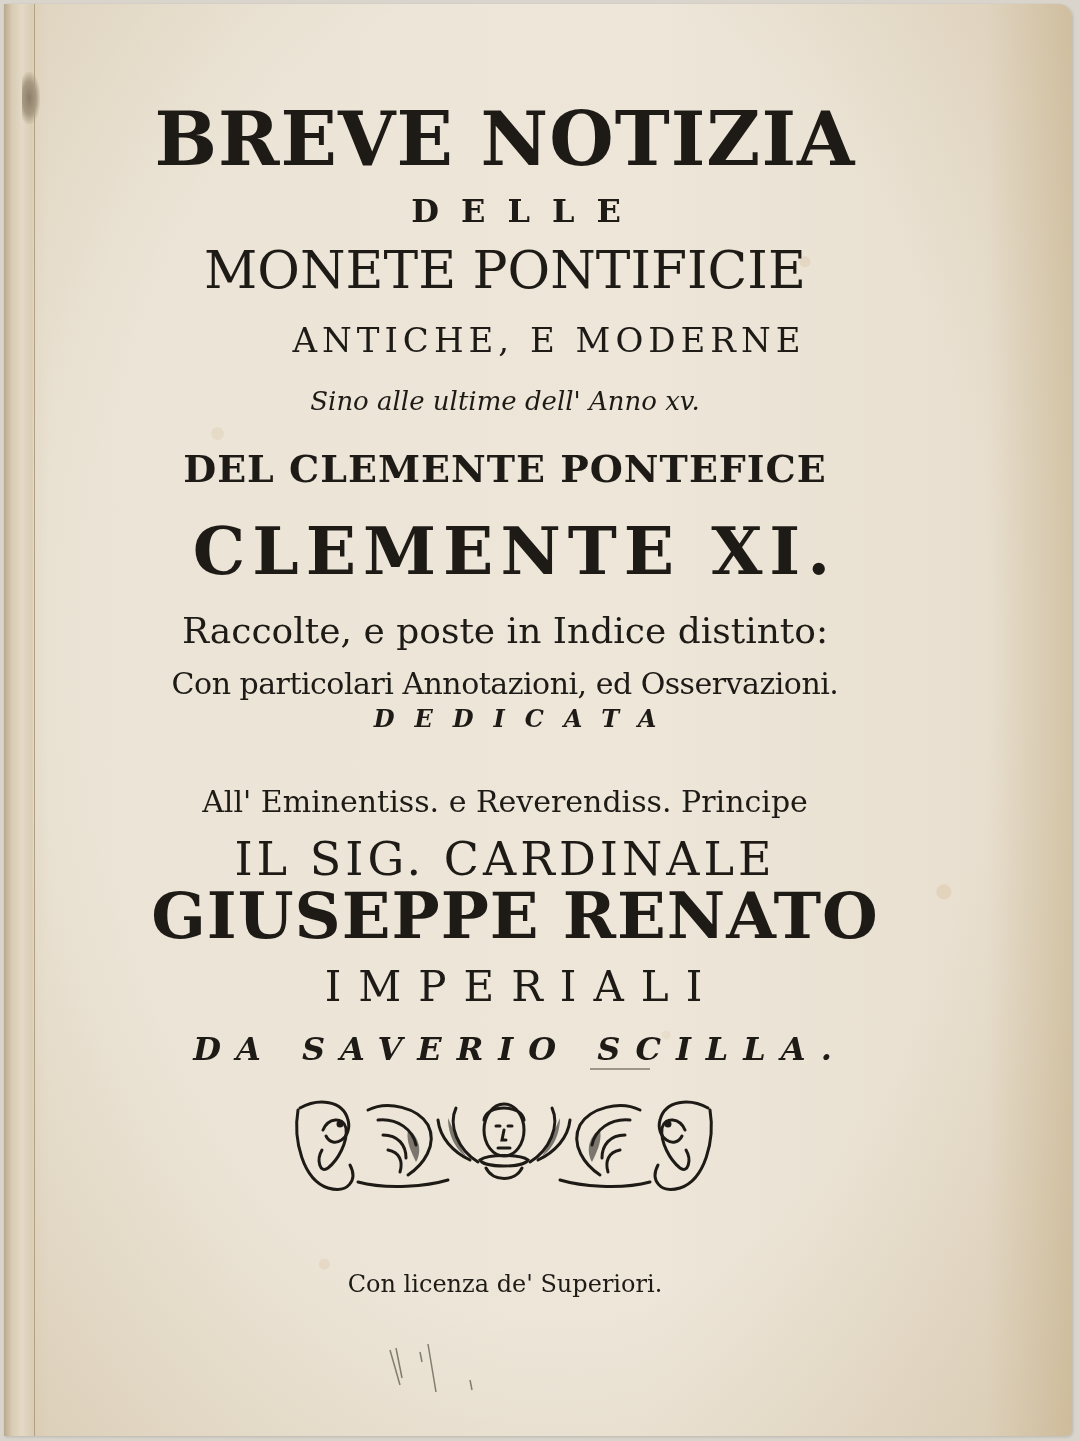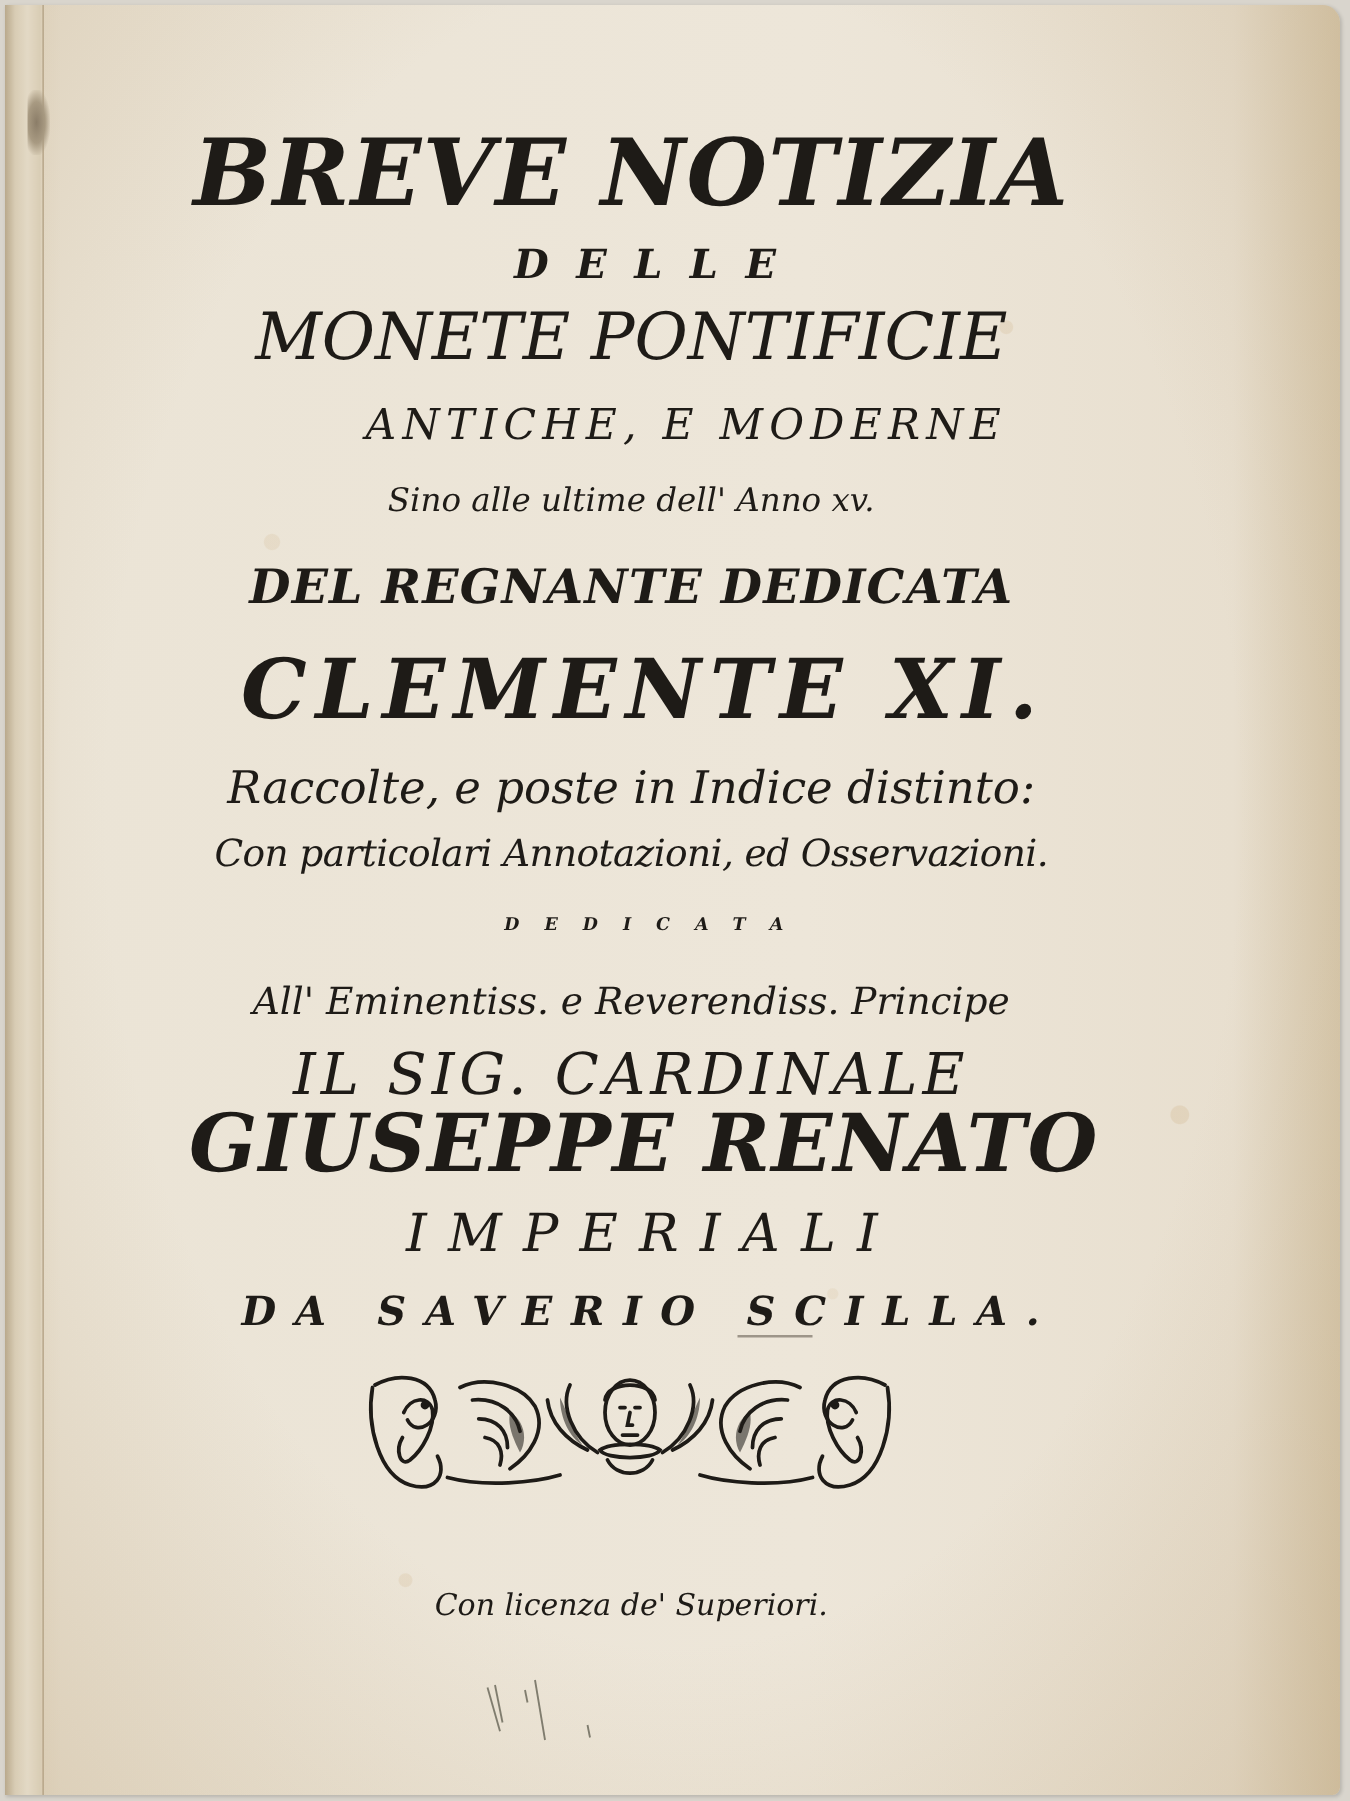--- a/index.html
+++ b/index.html
@@ -60,32 +60,31 @@
     color: #1e1b17;
     font-family: "DejaVu Serif", "Liberation Serif", serif;
     text-align: center;
   }
   .line {
     position: absolute;
     left: 0;
     width: 1010px;
     text-align: center;
     white-space: nowrap;
-    font-style: italic;
   }
   .l-title1 { top: 96px; font-size: 74px; letter-spacing: 1px; font-weight: bold; }
   .l-delle { top: 192px; font-size: 32px; letter-spacing: 22px; padding-left: 22px; font-weight: bold; }
   .l-monete { top: 240px; font-size: 52px; letter-spacing: 0px; }
   .l-antiche { top: 320px; font-size: 34px; letter-spacing: 5px; padding-left: 44px; }
   .l-sino { top: 386px; font-size: 26px; font-style: italic; }
   .l-regnante { top: 446px; font-size: 38px; letter-spacing: 1px; font-weight: bold; }
   .l-clemente { top: 512px; font-size: 66px; letter-spacing: 7px; font-weight: bold; left: 10px; }
   .l-raccolte { top: 610px; font-size: 36px; }
   .l-con { top: 666px; font-size: 30px; letter-spacing: -0.5px; }
-  .l-dedicata { top: 732px; font-size: 14px; font-style: italic; letter-spacing: 20px; padding-left: 20px; font-weight: bold; }
+  .l-dedicata { top: 704px; font-size: 24px; font-style: italic; letter-spacing: 20px; padding-left: 20px; font-weight: bold; }
   .l-all { top: 784px; font-size: 30px; }
   .l-cardinale { top: 832px; font-size: 46px; letter-spacing: 4px; }
   .l-giuseppe { top: 878px; font-size: 64px; font-weight: bold; letter-spacing: 1px; left: 10px; }
   .l-imperiali { top: 962px; font-size: 42px; letter-spacing: 17px; padding-left: 17px; }
   .l-scilla { top: 1030px; font-size: 32px; font-style: italic; letter-spacing: 15px; padding-left: 15px; font-weight: bold; }
   .l-imprint { top: 1222px; font-size: 34px; left: 0; width: 1010px; }
   .l-licenza { top: 1270px; font-size: 24px; }
 
   .ornament {
     position: absolute;
@@ -118,21 +117,21 @@
     <div class="spine"></div>
     <div class="spine-tear"></div>
   </div>
 
   <div class="content">
     <div class="line l-title1">BREVE NOTIZIA</div>
     <div class="line l-delle">DELLE</div>
     <div class="line l-monete">MONETE PONTIFICIE</div>
     <div class="line l-antiche">ANTICHE, E MODERNE</div>
     <div class="line l-sino">Sino alle ultime dell' Anno xv.</div>
-    <div class="line l-regnante">DEL REGNANTE DEDICATA</div>
+    <div class="line l-regnante">DEL CLEMENTE PONTEFICE</div>
     <div class="line l-clemente">CLEMENTE XI.</div>
     <div class="line l-raccolte">Raccolte, e poste in Indice distinto:</div>
     <div class="line l-con">Con particolari Annotazioni, ed Osservazioni.</div>
     <div class="line l-dedicata">DEDICATA</div>
     <div class="line l-all">All' Eminentiss. e Reverendiss. Principe</div>
     <div class="line l-cardinale">IL SIG. CARDINALE</div>
     <div class="line l-giuseppe">GIUSEPPE RENATO</div>
     <div class="line l-imperiali">IMPERIALI</div>
     <div class="line l-scilla">DA SAVERIO SCILLA.</div>
     <div class="sig-mark"></div>

